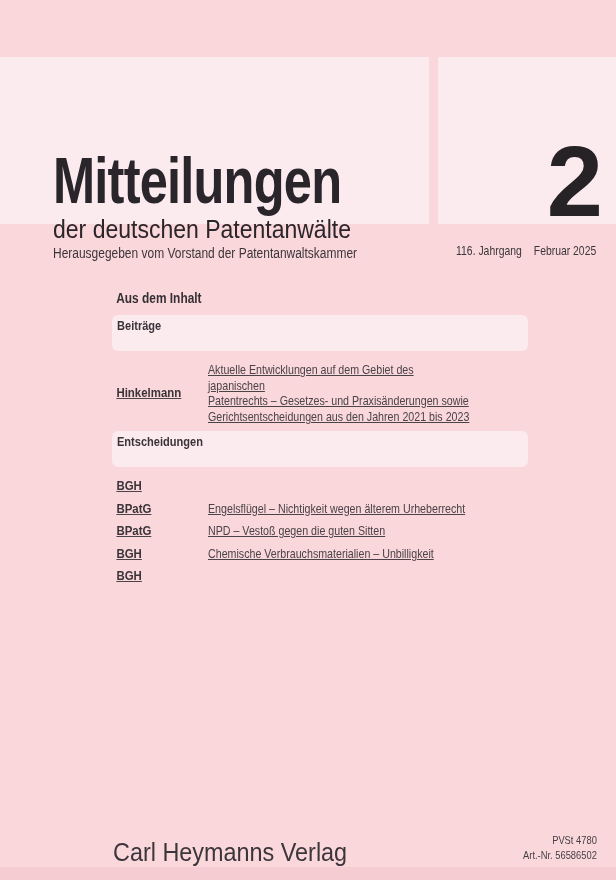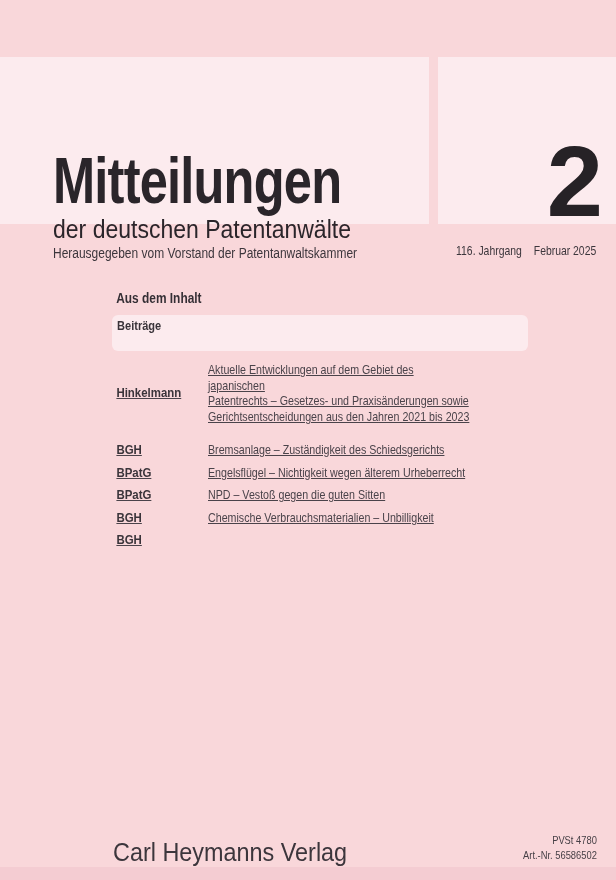--- a/index.html
+++ b/index.html
@@ -139,26 +139,24 @@
         <div class="entries">
           <div class="entry">
             <div class="entry-source">Hinkelmann</div>
             <div class="entry-body">
               <div class="entry-title">Aktuelle Entwicklungen auf dem Gebiet des japanischen
 Patentrechts – Gesetzes- und Praxisänderungen sowie
 Gerichtsentscheidungen aus den Jahren 2021 bis 2023</div>
             </div>
           </div>
         </div>
+        <div class="section-band"><span class="section-label">Entscheidungen</span></div>
         <div class="entries last">
           <div class="entry">
             <div class="entry-source">BGH</div>
-            <div class="entry-body">
-              <div class="entry-title">Bremsanlage – Zuständigkeit des Schiedsgerichts</div>
-            </div>
           </div>
           <div class="entry">
             <div class="entry-source">BPatG</div>
             <div class="entry-body">
               <div class="entry-title">Engelsflügel – Nichtigkeit wegen älterem Urheberrecht</div>
             </div>
           </div>
           <div class="entry">
             <div class="entry-source">BPatG</div>
             <div class="entry-body">

